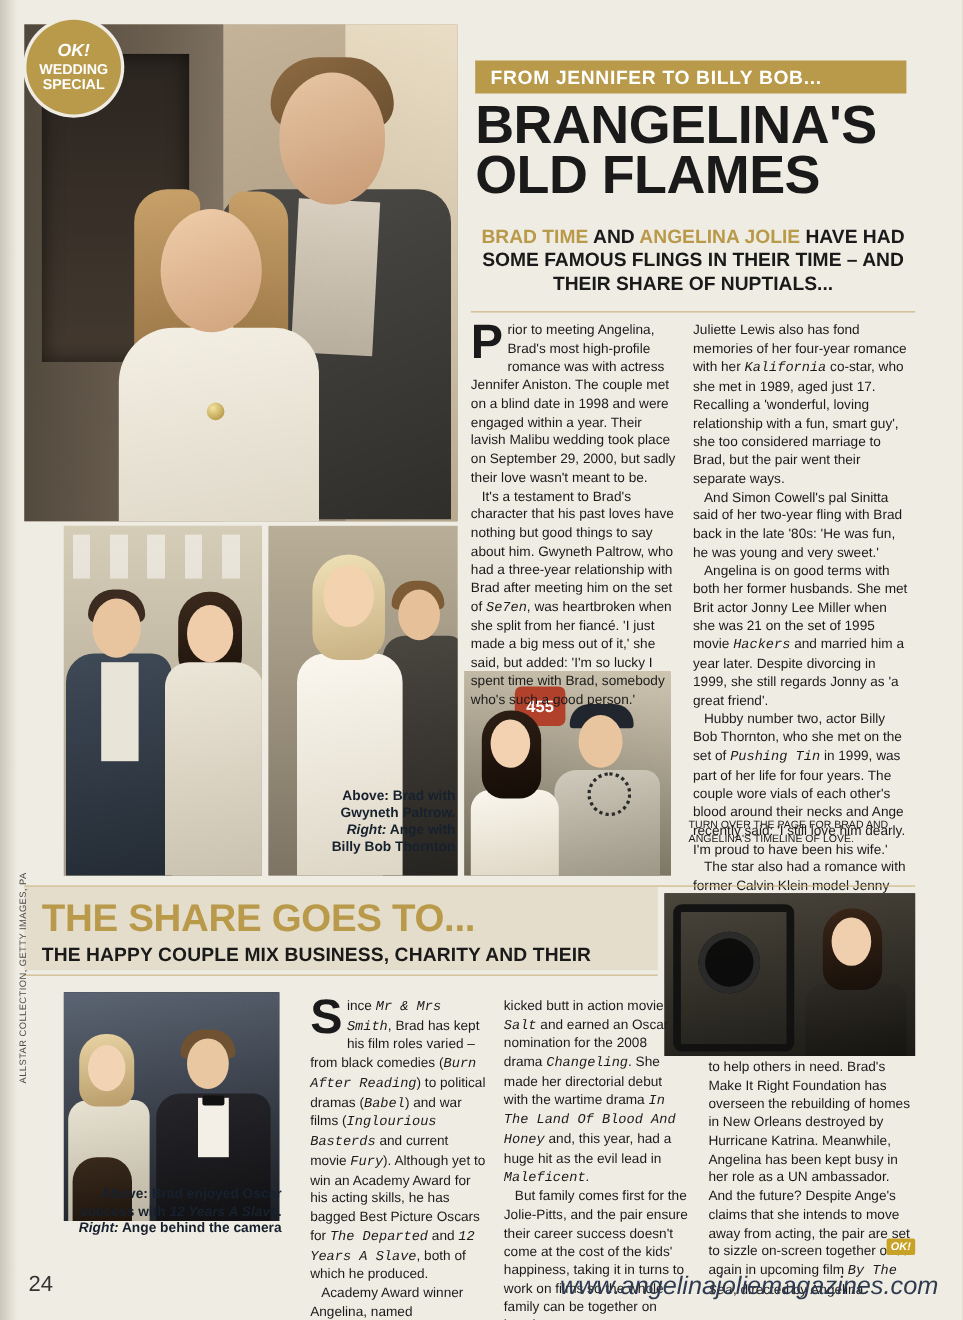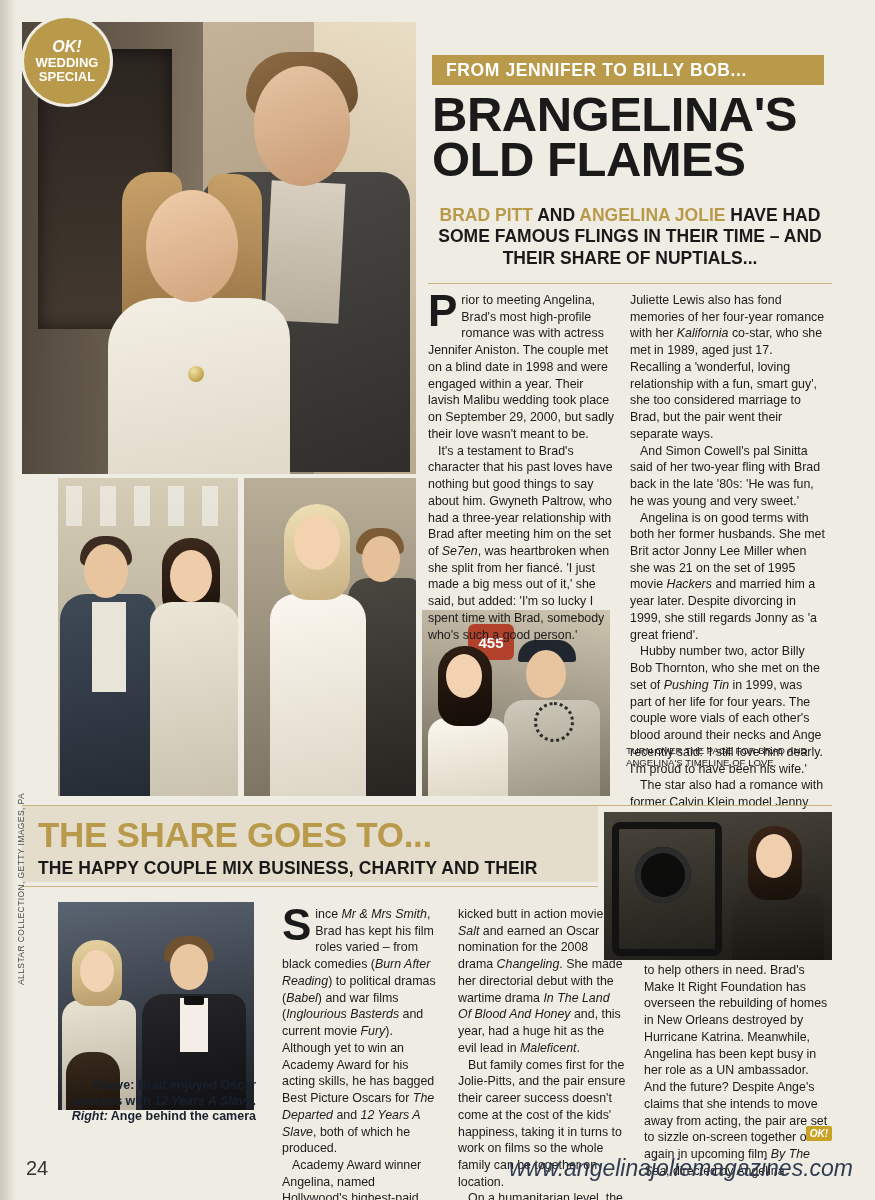--- a/index.html
+++ b/index.html
@@ -160,21 +160,21 @@
   .standfirst .nm{color:#b99a4a;}
   .hr-gold{
     position:absolute;left:428px;width:404px;height:1px;background:#c9b27d;
   }
   
   .col{
     position:absolute;font-size:12.4px;line-height:1.35;color:#1b1b1b;text-align:left;
   }
   .col p{margin:0 0 0 0;text-indent:10px;}
   .col p.first{text-indent:0;}
-  .col i{font-style:italic;}
+  .col i{font-style:italic;font-family:Liberation Mono, monospace;}
   .dropcap{
     float:left;font-size:44px;line-height:.78;font-weight:bold;margin:2px 4px 0 0;color:#1a1a1a;
   }
   .col1{left:428px;top:292px;width:186px;}
   .col2{left:630px;top:292px;width:196px;}
   .turnover{
     position:absolute;left:602px;top:745px;width:196px;
     font-size:9.6px;font-weight:normal;line-height:1.2;color:#1b1b1b;margin-left:24px;
   }
   .sec2-band{
@@ -297,20 +297,24 @@
   <div class="photo-gwyneth">
     <div class="gw-bg"></div>
     <div class="gw-brad-body"></div>
     <div class="gw-brad-hair"></div>
     <div class="gw-brad-head"></div>
     <div class="gw-dress"></div>
     <div class="gw-hair"></div>
     <div class="gw-head"></div>
   </div>
 
+  <div class="cap-gw">
+    <b>Above:</b><span> Brad with Gwyneth Paltrow.</span>
+    <b><i>Right:</i></b><span> Ange with Billy Bob Thornton</span>
+  </div>
 
   <div class="photo-bb">
     <div class="bb-bg"></div>
     <div class="bb-sign">455</div>
     <div class="bb-b-body"></div>
     <div class="bb-beads"></div>
     <div class="bb-b-cap"></div>
     <div class="bb-b-head"></div>
     <div class="bb-a-dress"></div>
     <div class="bb-a-hair"></div>
@@ -318,21 +322,21 @@
   </div>
 
   <div class="kicker">FROM JENNIFER TO BILLY BOB...</div>
 
   <div class="headline">
     <div>BRANGELINA'S</div>
     <div>OLD FLAMES</div>
   </div>
 
   <div class="standfirst">
-    <span class="nm">BRAD PITT</span><span> AND </span><span class="nm">ANGELINA JOLIE</span><span> HAVE HAD SOME FAMOUS FLINGS IN THEIR TIME – AND THEIR SHARE OF NUPTIALS...</span>
+    <span class="nm">BRAD TIME</span><span> AND </span><span class="nm">ANGELINA JOLIE</span><span> HAVE HAD SOME FAMOUS FLINGS IN THEIR TIME – AND THEIR SHARE OF NUPTIALS...</span>
   </div>
 
   <div class="hr-gold" style="top:283px"></div>
 
   <div class="col col1">
     <p class="first"><span class="dropcap">P</span><span>rior to meeting Angelina, Brad's most high-profile romance was with actress Jennifer Aniston. The couple met on a blind date in 1998 and were engaged within a year. Their lavish Malibu wedding took place on September 29, 2000, but sadly their love wasn't meant to be.</span></p>
     <p><span>It's a testament to Brad's character that his past loves have nothing but good things to say about him. Gwyneth Paltrow, who had a three-year relationship with Brad after meeting him on the set of </span><i>Se7en</i><span>, was heartbroken when she split from her fiancé. 'I just made a big mess out of it,' she said, but added: 'I'm so lucky I spent time with Brad, somebody who's such a good person.'</span></p>
   </div>
 
   <div class="col col2">

